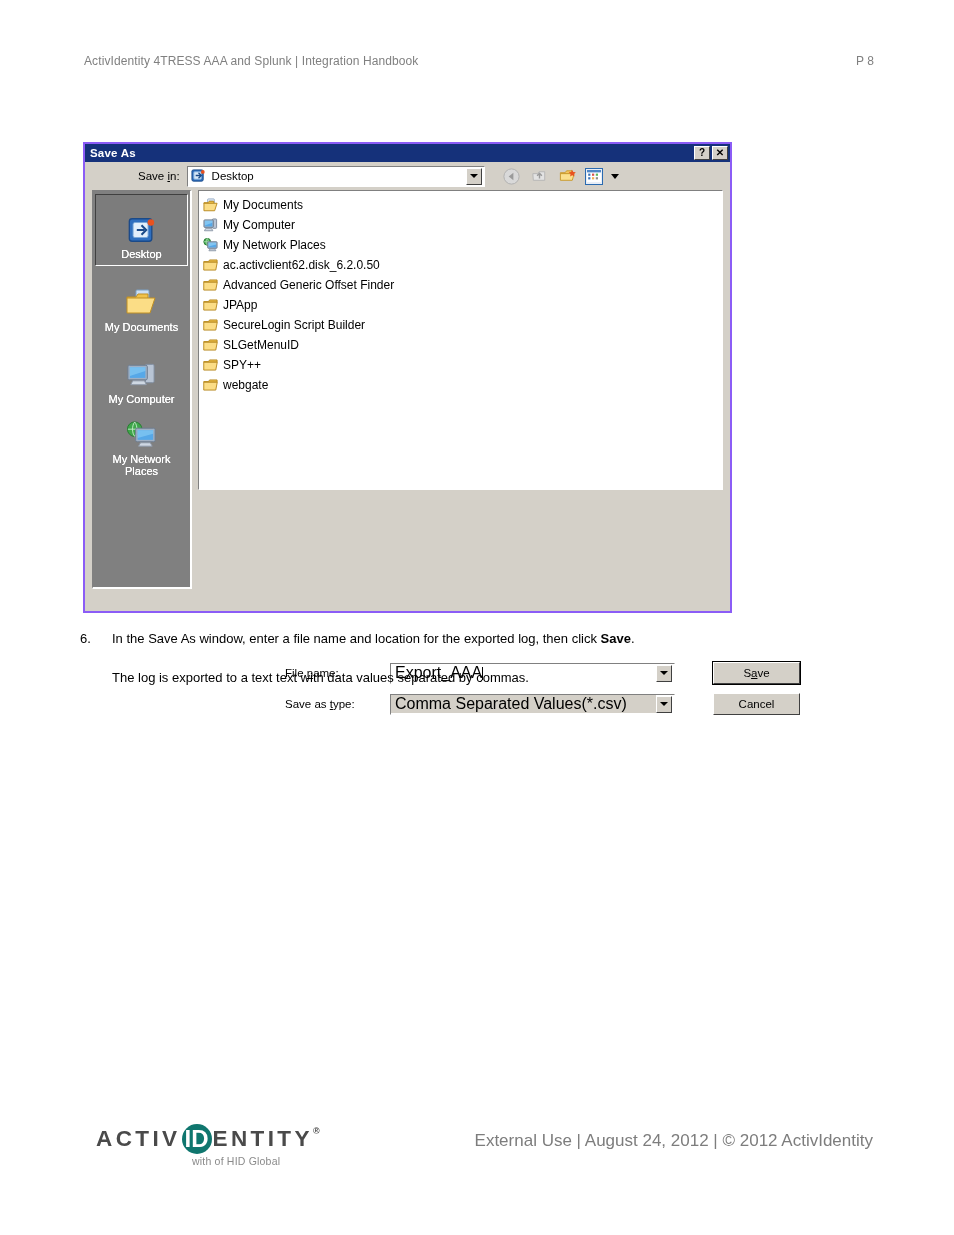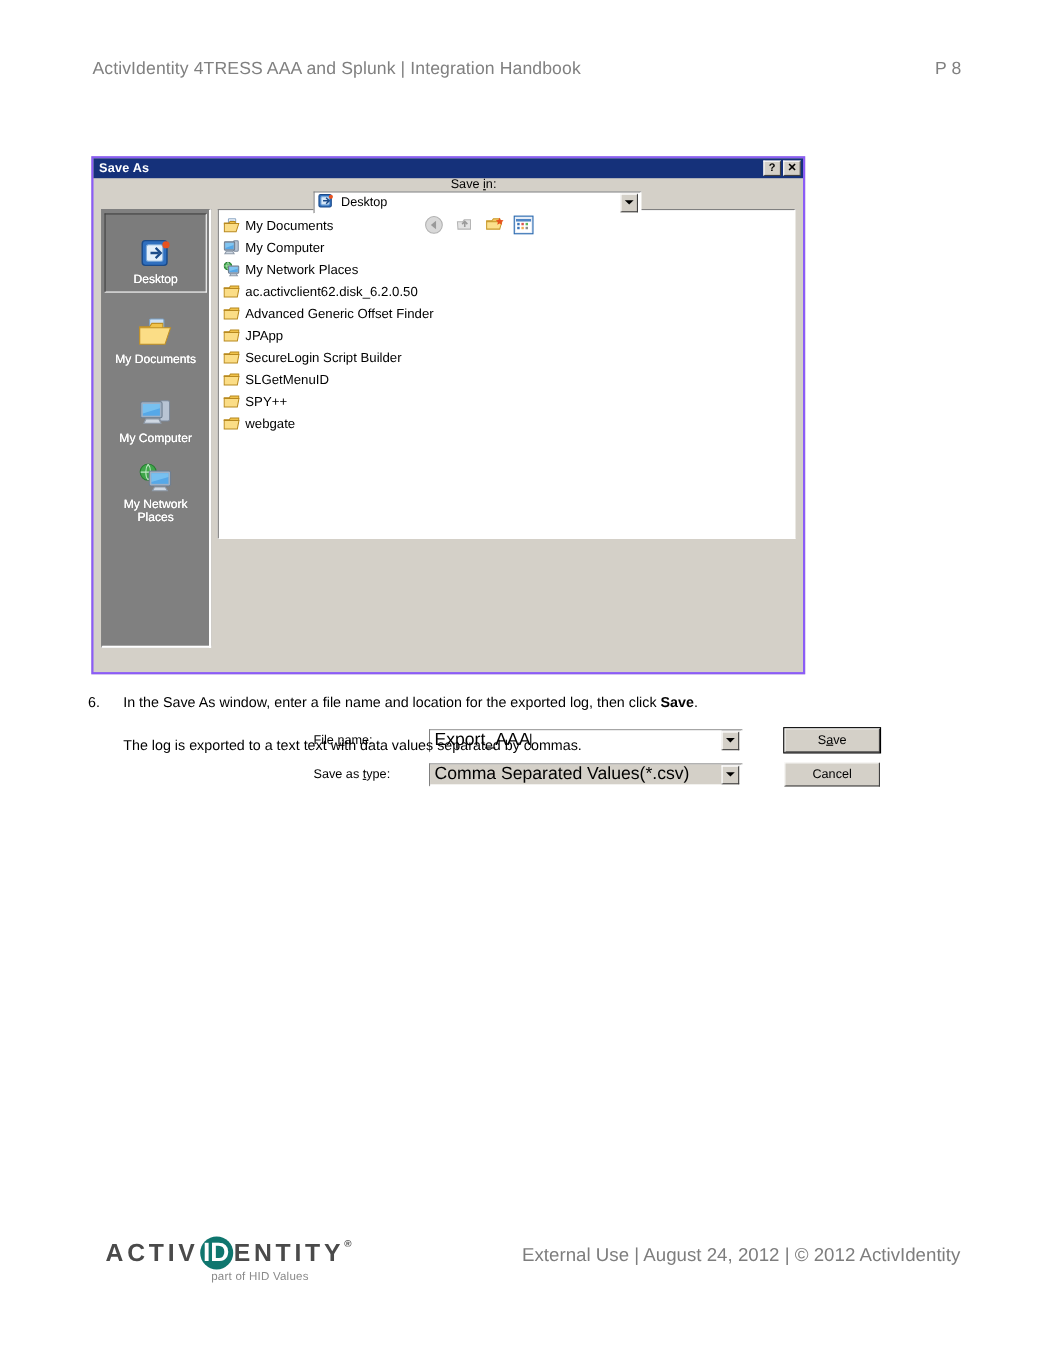--- a/index.html
+++ b/index.html
@@ -18,21 +18,21 @@
 
   
   .page-header {
     position: absolute;
     left: 84px;
     top: 54px;
     width: 790px;
     display: flex;
     justify-content: space-between;
     align-items: flex-end;
-    font-size: 16px;
+    font-size: 12px;
     color: #808080;
     letter-spacing: 0.1px;
   }
   .page-header .hdr-right { color: #808080; }
 
   
   .dialog {
     position: absolute;
     left: 83px;
     top: 142px;
@@ -78,21 +78,20 @@
     color: #000;
     font-family: "Liberation Sans", sans-serif;
   }
 
   
   .savein-row {
     height: 28px;
     display: flex;
     align-items: center;
     padding-left: 53px;
-    flex-direction: column;
   }
   .savein-label {
     font-size: 11.5px;
     margin-right: 7px;
     white-space: nowrap;
   }
   .savein-label u { text-decoration: underline; }
   .combo {
     background: #ffffff;
     border-top: 1px solid #808080;
@@ -660,16 +659,16 @@
   <div class="sub-line">The log is exported to a text text with data values separated by commas.</div>
 </div>
 
 <div class="footer-logo">
   <div class="logo-line">
     <span>ACTIV</span>
     <span class="logo-circle">ID</span>
     <span>ENTITY</span>
     <span class="logo-reg">®</span>
   </div>
-  <div class="logo-sub">part of HID Values</div>
+  <div class="logo-sub">with of HID Global</div>
 </div>
 
 <div class="footer-right">External Use | August 24, 2012 | © 2012 ActivIdentity</div>
 
 </body></html>

